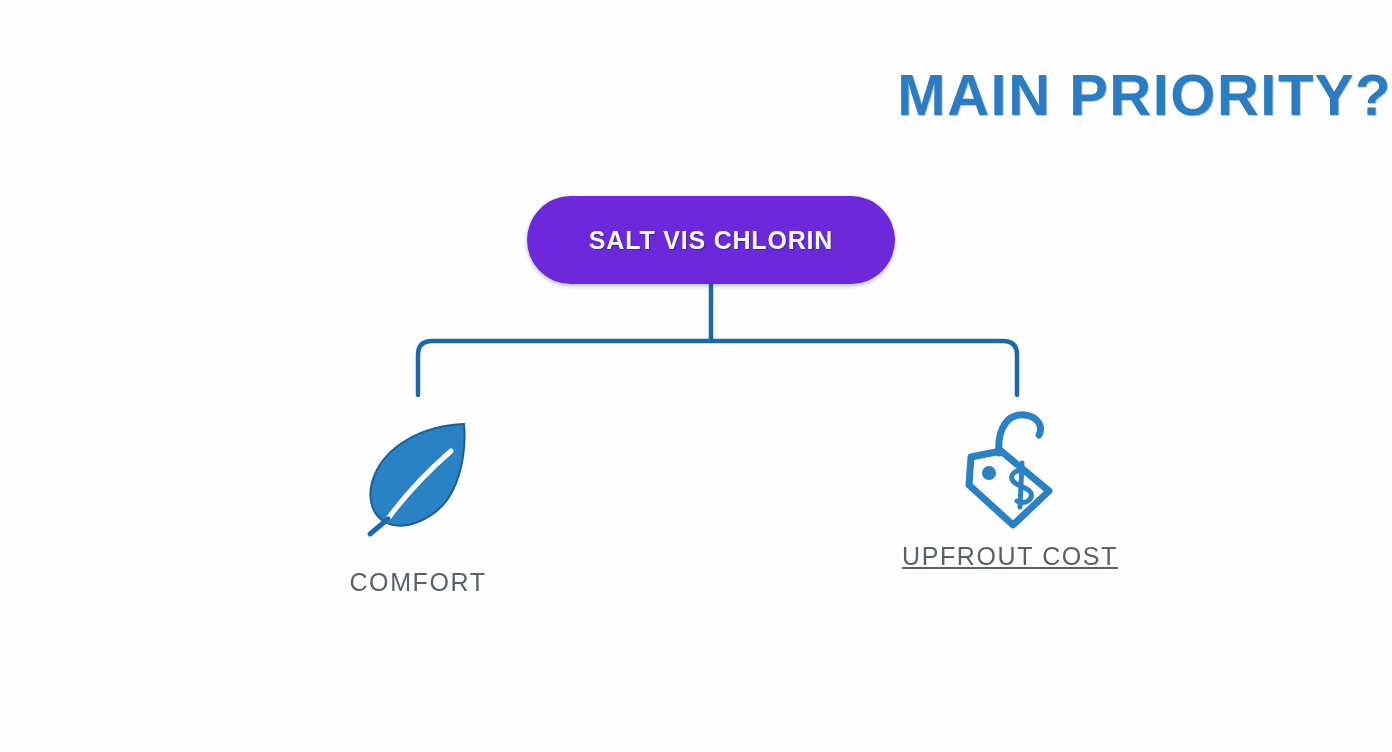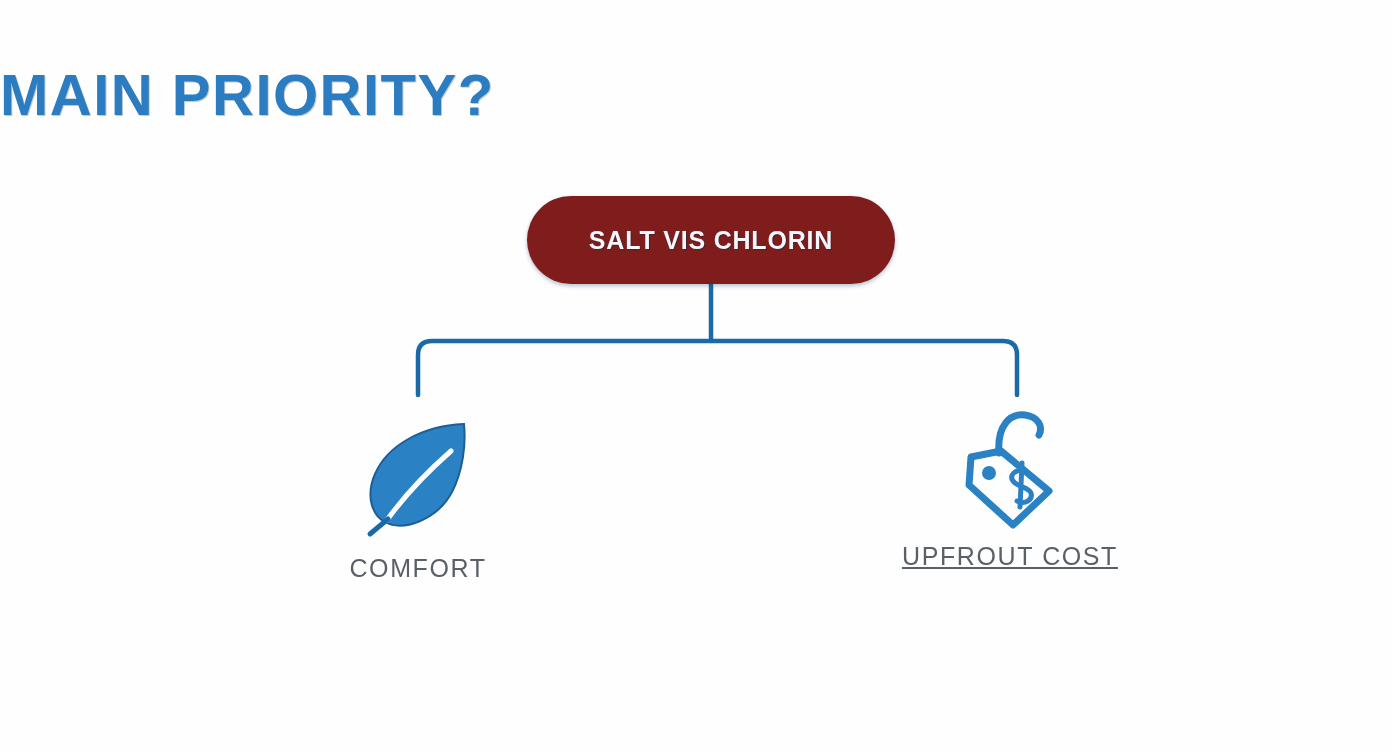--- a/index.html
+++ b/index.html
@@ -20,39 +20,39 @@
     inset: 0;
     background: #fefeff;
   }
 
   
   #title {
     position: absolute;
     left: 0;
     top: 66px;
     width: 1392px;
-    text-align: left;
+    text-align: right;
     font-size: 58px;
     font-weight: bold;
     letter-spacing: 1.5px;
     color: #2b7cc0;
     line-height: 1;
     white-space: nowrap;
     text-shadow: 1px 1px 0 rgba(20,70,120,0.28);
   }
 
   
   #pill {
     position: absolute;
     left: 527px;
     top: 196px;
     width: 368px;
     height: 88px;
     border-radius: 44px;
-    background: #7f1d1d;
+    background: #6d28d9;
     box-shadow: 0 2px 4px rgba(10,45,85,0.30);
     display: flex;
     align-items: center;
     justify-content: center;
   }
   #pill-label {
     color: #f4f7fb;
     font-size: 25px;
     font-weight: bold;
     letter-spacing: 0.8px;
@@ -79,21 +79,21 @@
   #option-left  { left: 268px; top: 412px; }
   #option-right { left: 860px; top: 402px; }
 
   .option-icon {
     height: 130px;
     display: flex;
     align-items: center;
     justify-content: center;
   }
   .option-label {
-    margin-top: 12px;
+    margin-top: 26px;
     font-size: 25px;
     letter-spacing: 1.6px;
     color: #5a6068;
     white-space: nowrap;
   }
   #option-right .option-label { margin-top: 10px; text-decoration: underline; }
 </style>
 </head>
 <body>
 

